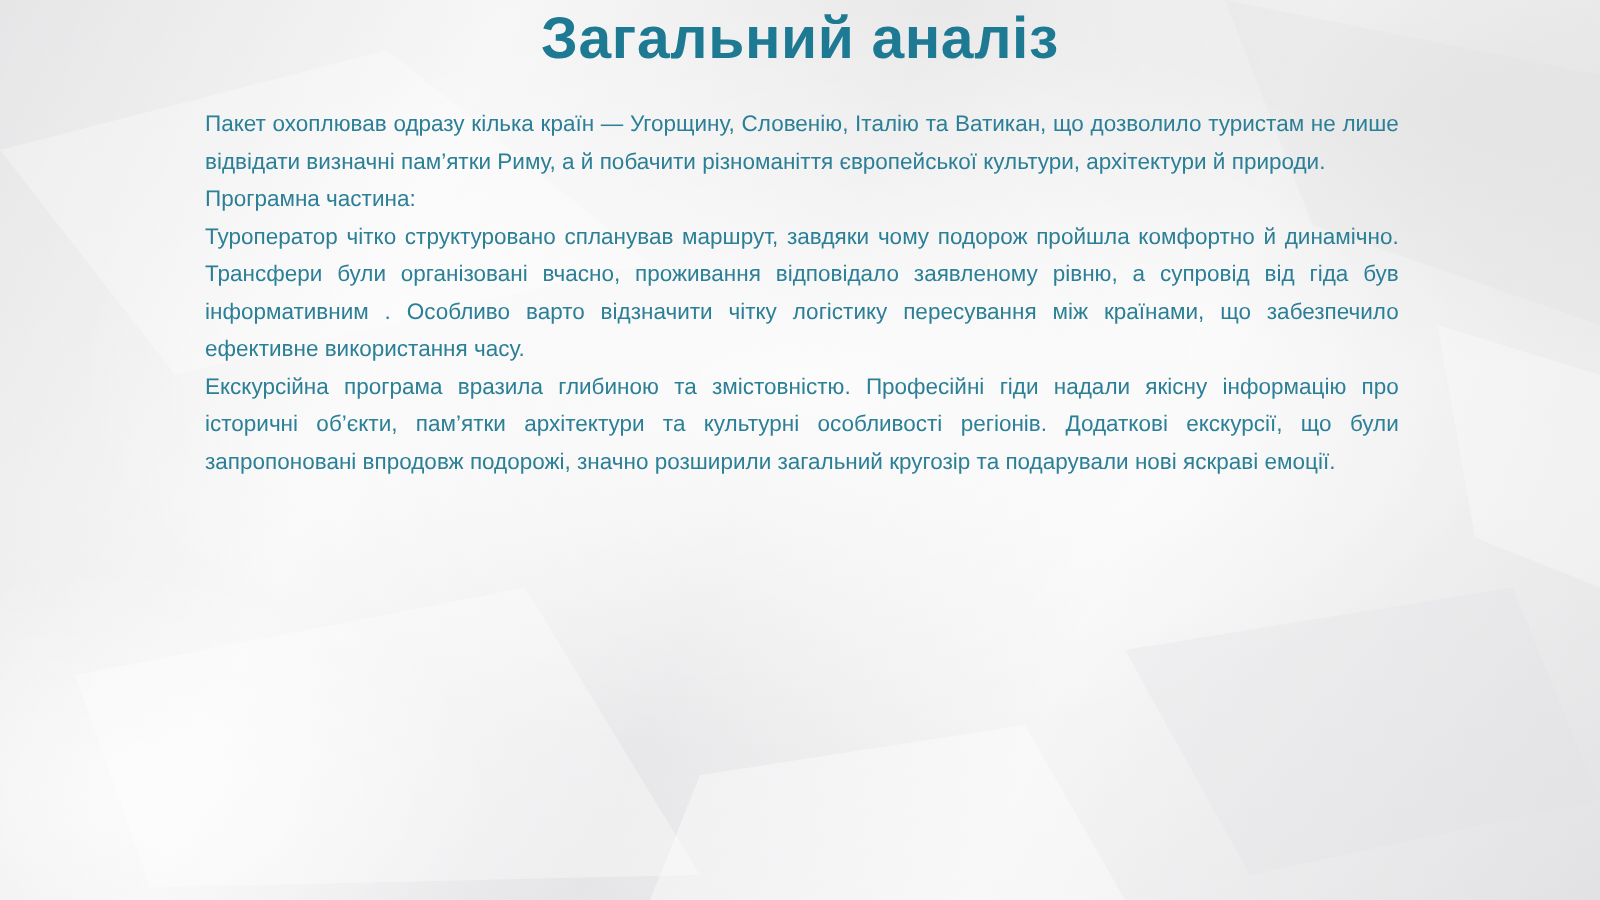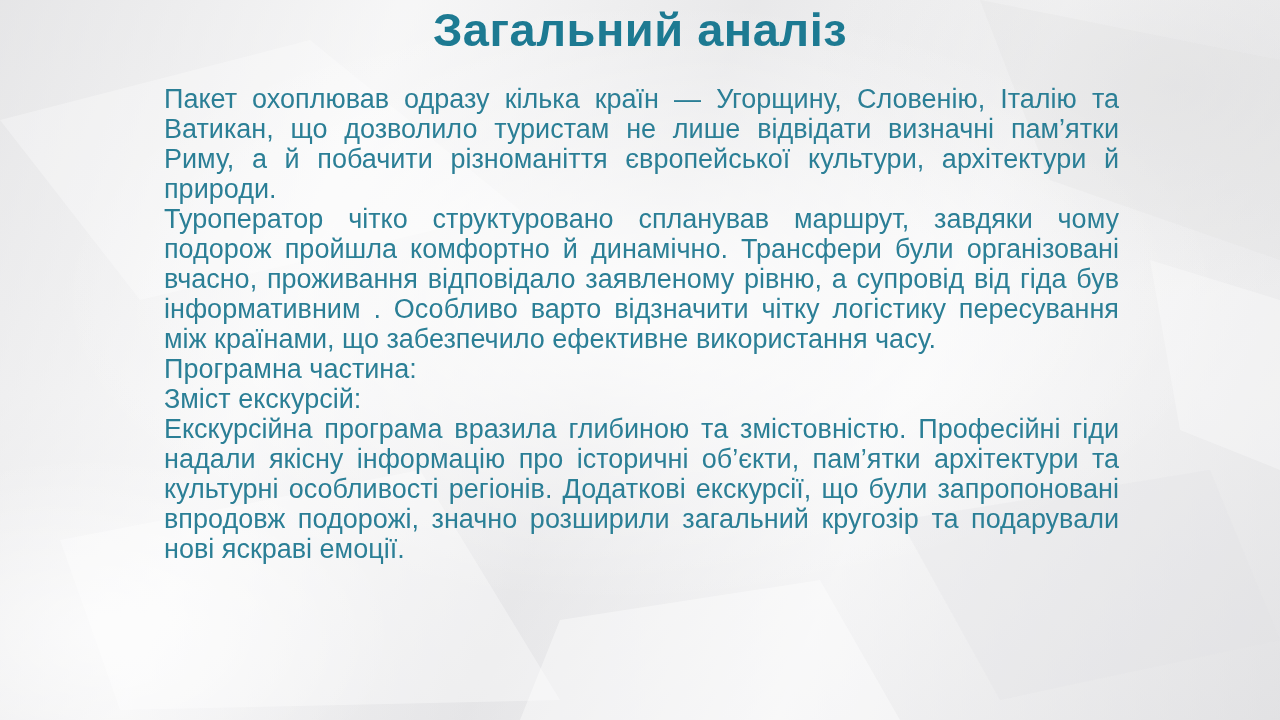--- a/index.html
+++ b/index.html
@@ -45,21 +45,21 @@
     letter-spacing: 0.5px;
     color: #1d7a92;
   }
 
   .body-text {
     position: absolute;
     top: 84px;
     left: 164px;
     width: 955px;
     text-align: justify;
-    font-size: 27px;
+    font-size: 18px;
     line-height: 30px;
     color: #2b7f96;
   }
 
   .body-text p { margin: 0; }
 </style>
 </head>
 <body>
 
 <div class="slide">
@@ -70,19 +70,18 @@
     <polygon points="60,540 420,470 560,700 120,710" fill="#ffffff" opacity="0.35"></polygon>
     <polygon points="900,520 1210,470 1280,640 1000,700" fill="#e2e2e3" opacity="0.30"></polygon>
     <polygon points="560,620 820,580 900,720 520,720" fill="#ffffff" opacity="0.40"></polygon>
     <polygon points="1150,260 1280,300 1280,470 1180,430" fill="#ffffff" opacity="0.30"></polygon>
   </svg>
 
   <h1 class="title">Загальний аналіз</h1>
 
   <div class="body-text">
     <p>Пакет охоплював одразу кілька країн — Угорщину, Словенію, Італію та Ватикан, що дозволило туристам не лише відвідати визначні пам’ятки Риму, а й побачити різноманіття європейської культури, архітектури й природи.</p>
+    <p>Програмна частина:</p>
     <p>Туроператор чітко структуровано спланував маршрут, завдяки чому подорож пройшла комфортно й динамічно. Трансфери були організовані вчасно, проживання відповідало заявленому рівню, а супровід від гіда був інформативним . Особливо варто відзначити чітку логістику пересування між країнами, що забезпечило ефективне використання часу.</p>
-    <p>Програмна частина:</p>
-    <p>Зміст екскурсій:</p>
     <p>Екскурсійна програма вразила глибиною та змістовністю. Професійні гіди надали якісну інформацію про історичні об’єкти, пам’ятки архітектури та культурні особливості регіонів. Додаткові екскурсії, що були запропоновані впродовж подорожі, значно розширили загальний кругозір та подарували нові яскраві емоції.</p>
   </div>
 
 </div>
 
 </body></html>

